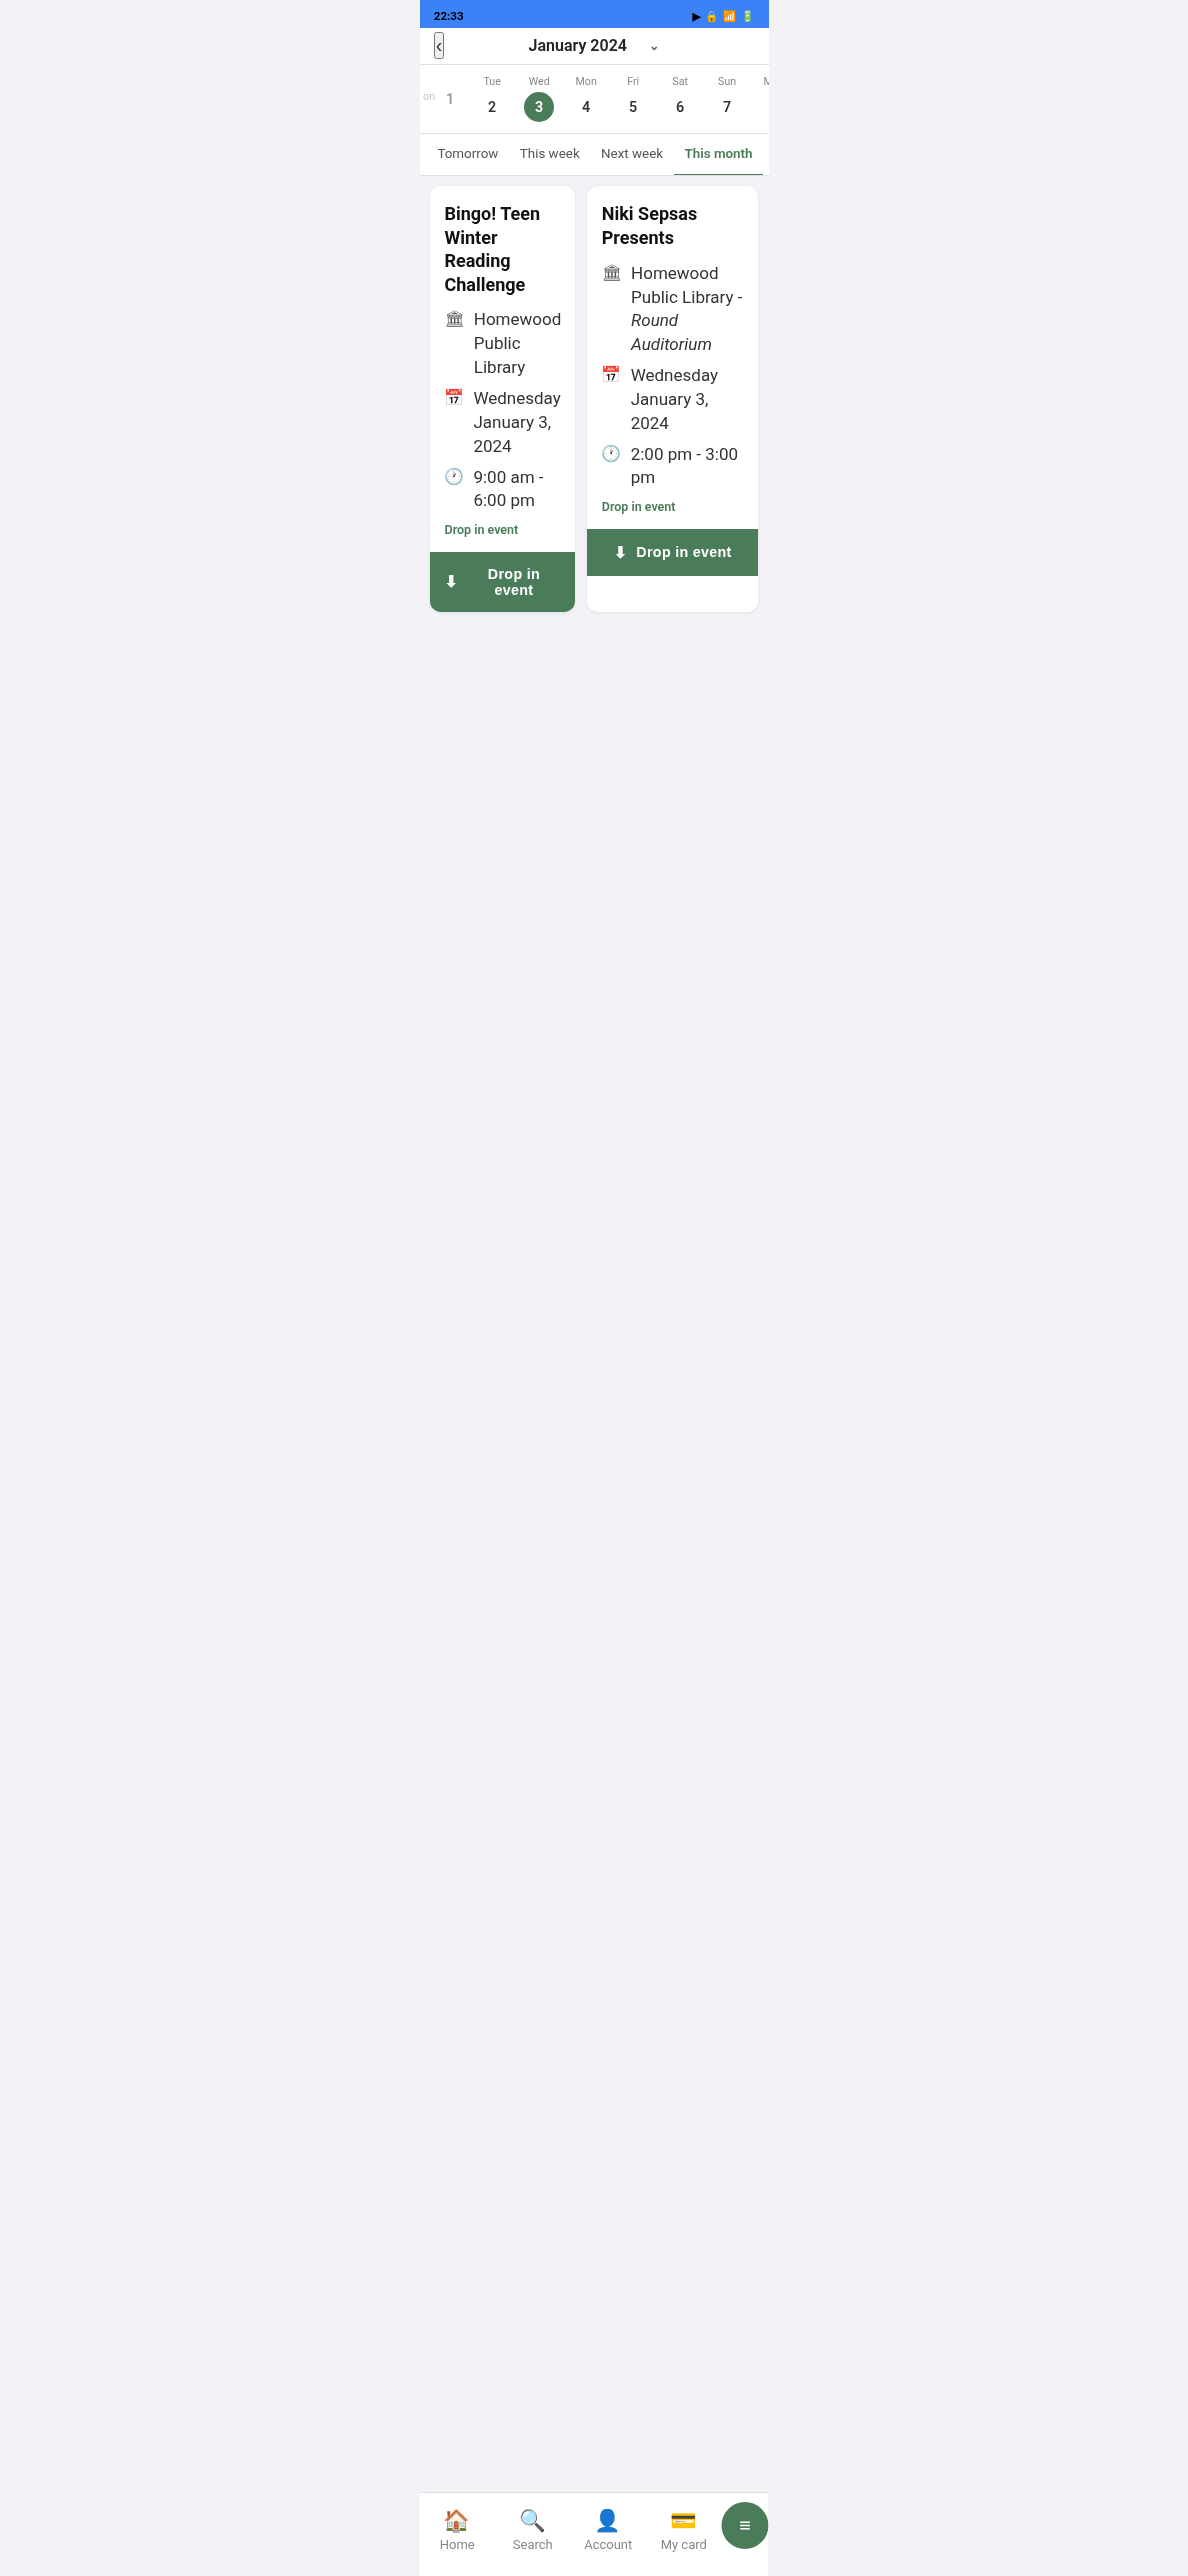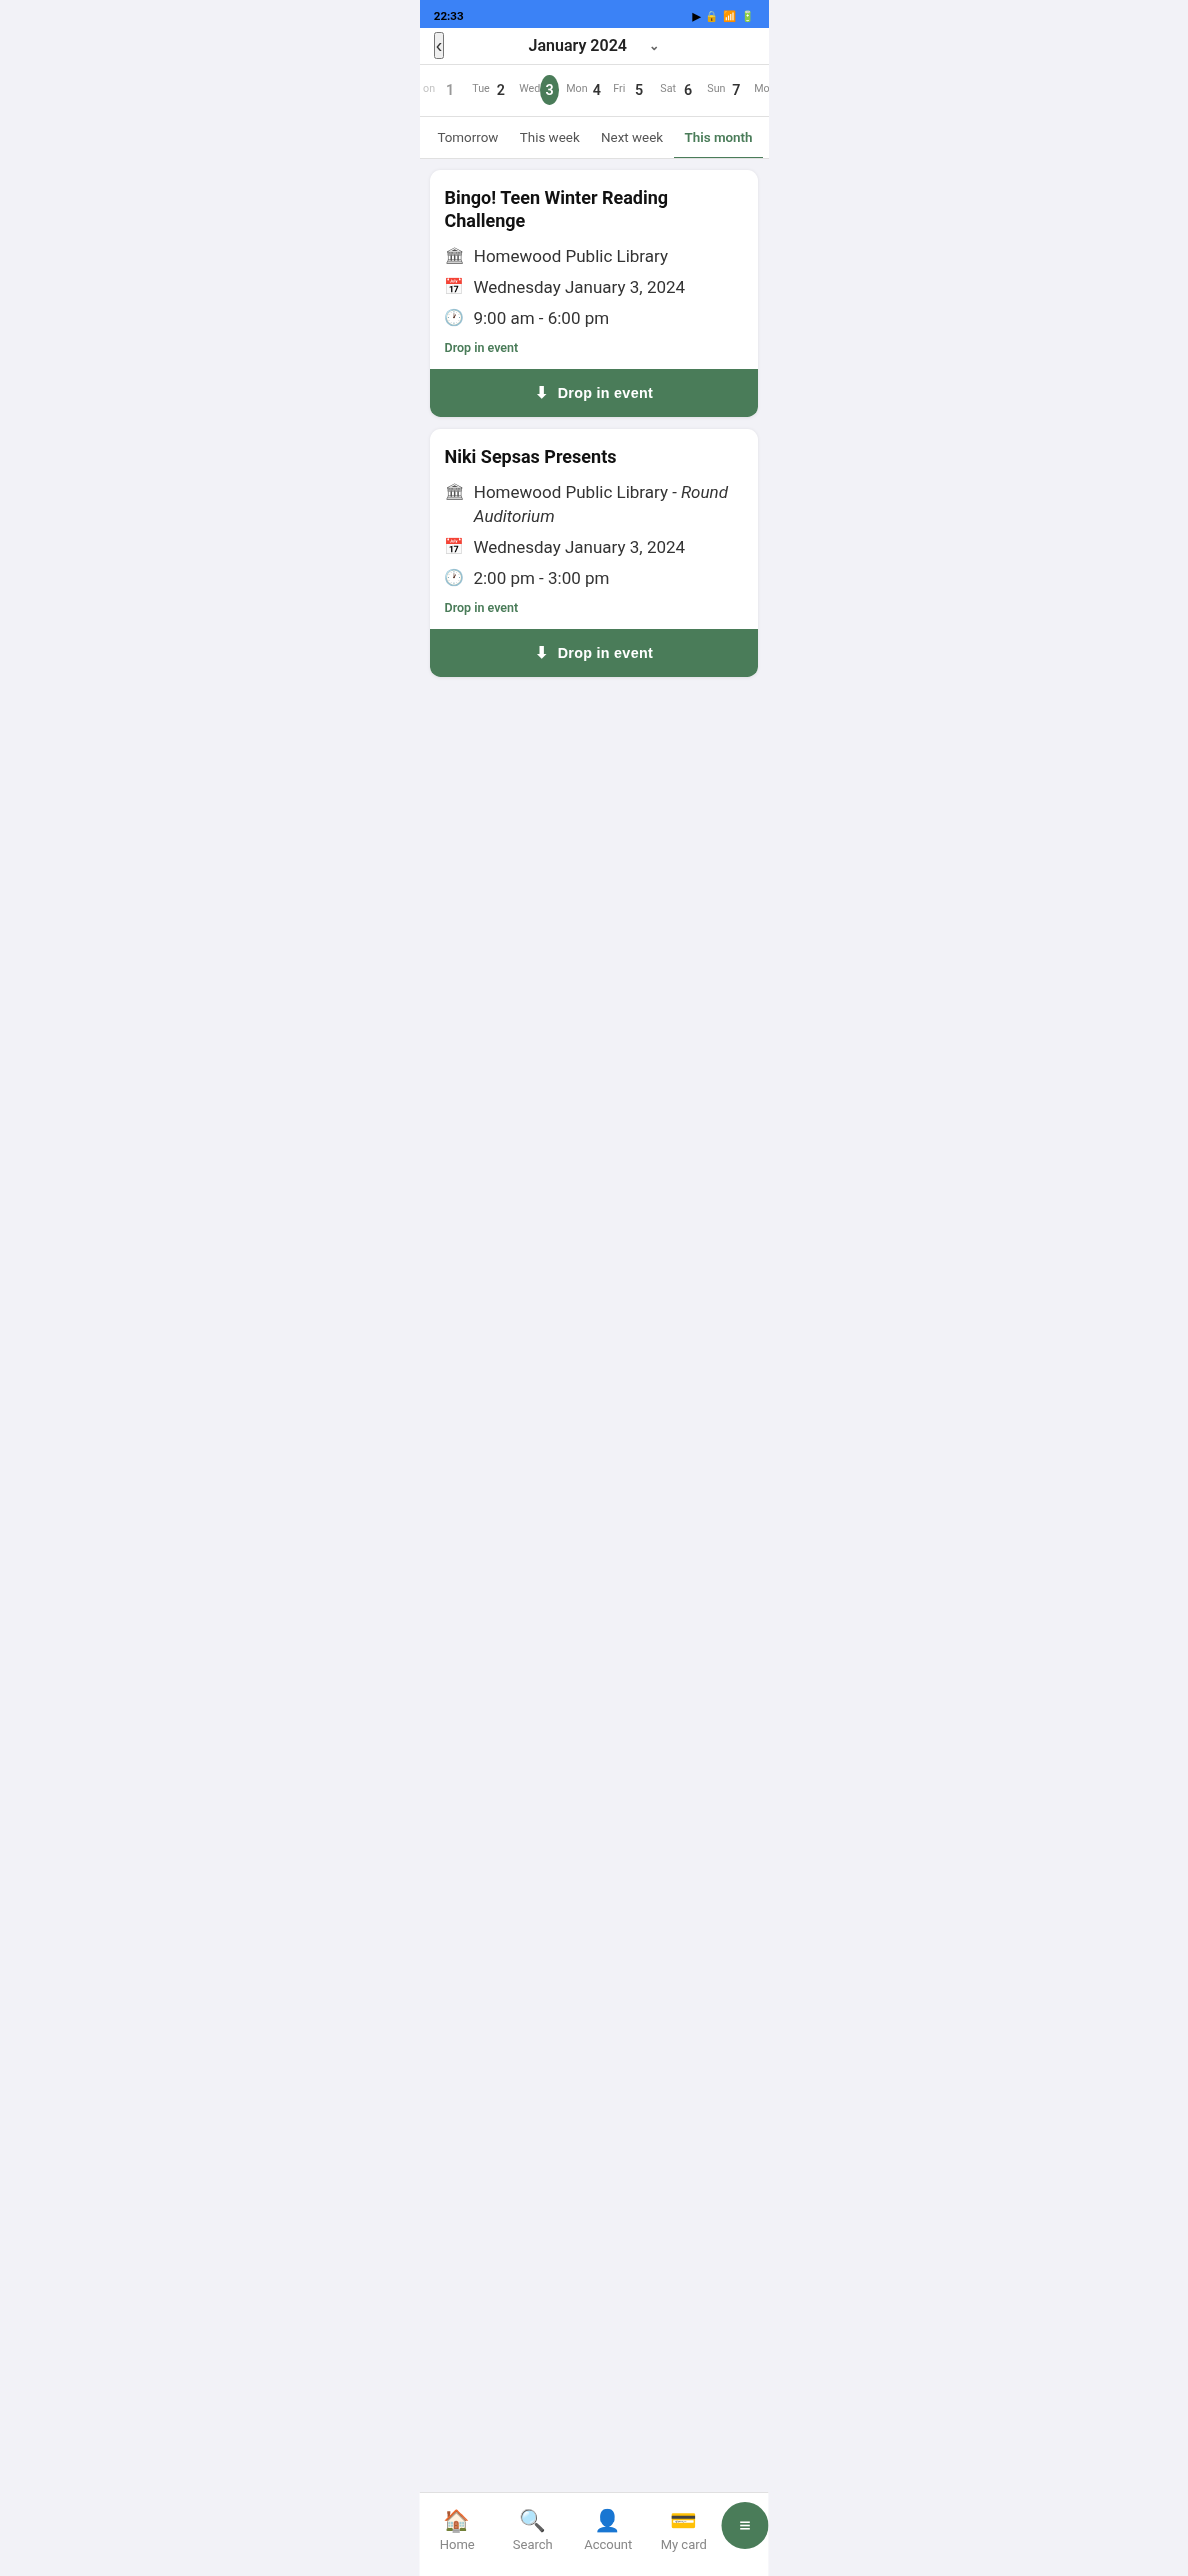--- a/index.html
+++ b/index.html
@@ -61,20 +61,21 @@
     .calendar-row {
       background: #fff;
       display: flex;
       overflow-x: auto;
       border-bottom: 0.9px solid #e0e0e0;
       padding: 5.4px 0;
     }
     .calendar-row::-webkit-scrollbar { display: none; }
     .cal-day {
       display: flex;
+      flex-direction: column;
       align-items: center;
       min-width: 47px;
       padding: 5.4px 3.6px;
       cursor: pointer;
       flex: 1;
     }
     .cal-day .day-label {
       font-size: 10.7px;
       color: #888;
       margin-bottom: 3.6px;
@@ -131,21 +132,21 @@
     .filter-tab.active {
       color: #4a7c59;
       border-bottom-color: #4a7c59;
       font-weight: 600;
     }
 
     
     .content {
       padding: 10.7px 10.7px 89px;
       display: flex;
-      flex-direction: column;
+      flex-direction: row;
       gap: 12.5px;
     }
 
     
     .event-card {
       background: #fff;
       border-radius: 10.7px;
       overflow: hidden;
       box-shadow: 0 0.9px 3.6px rgba(0,0,0,0.08);
     }

